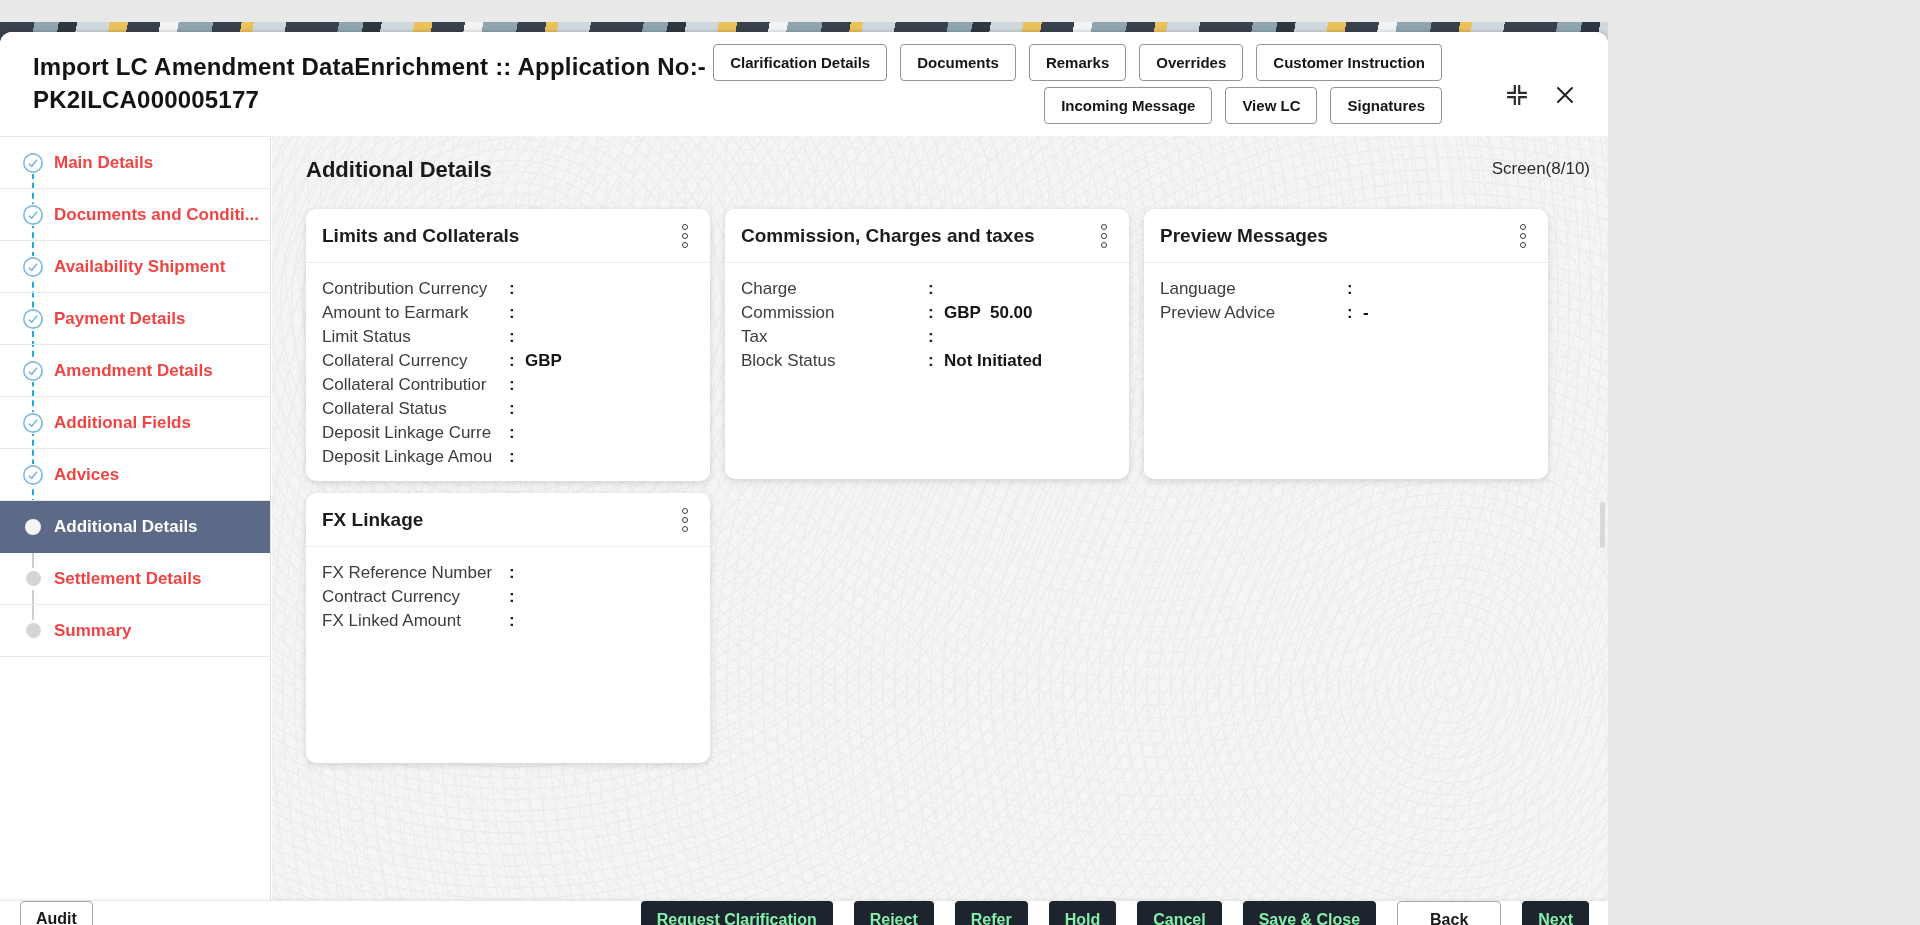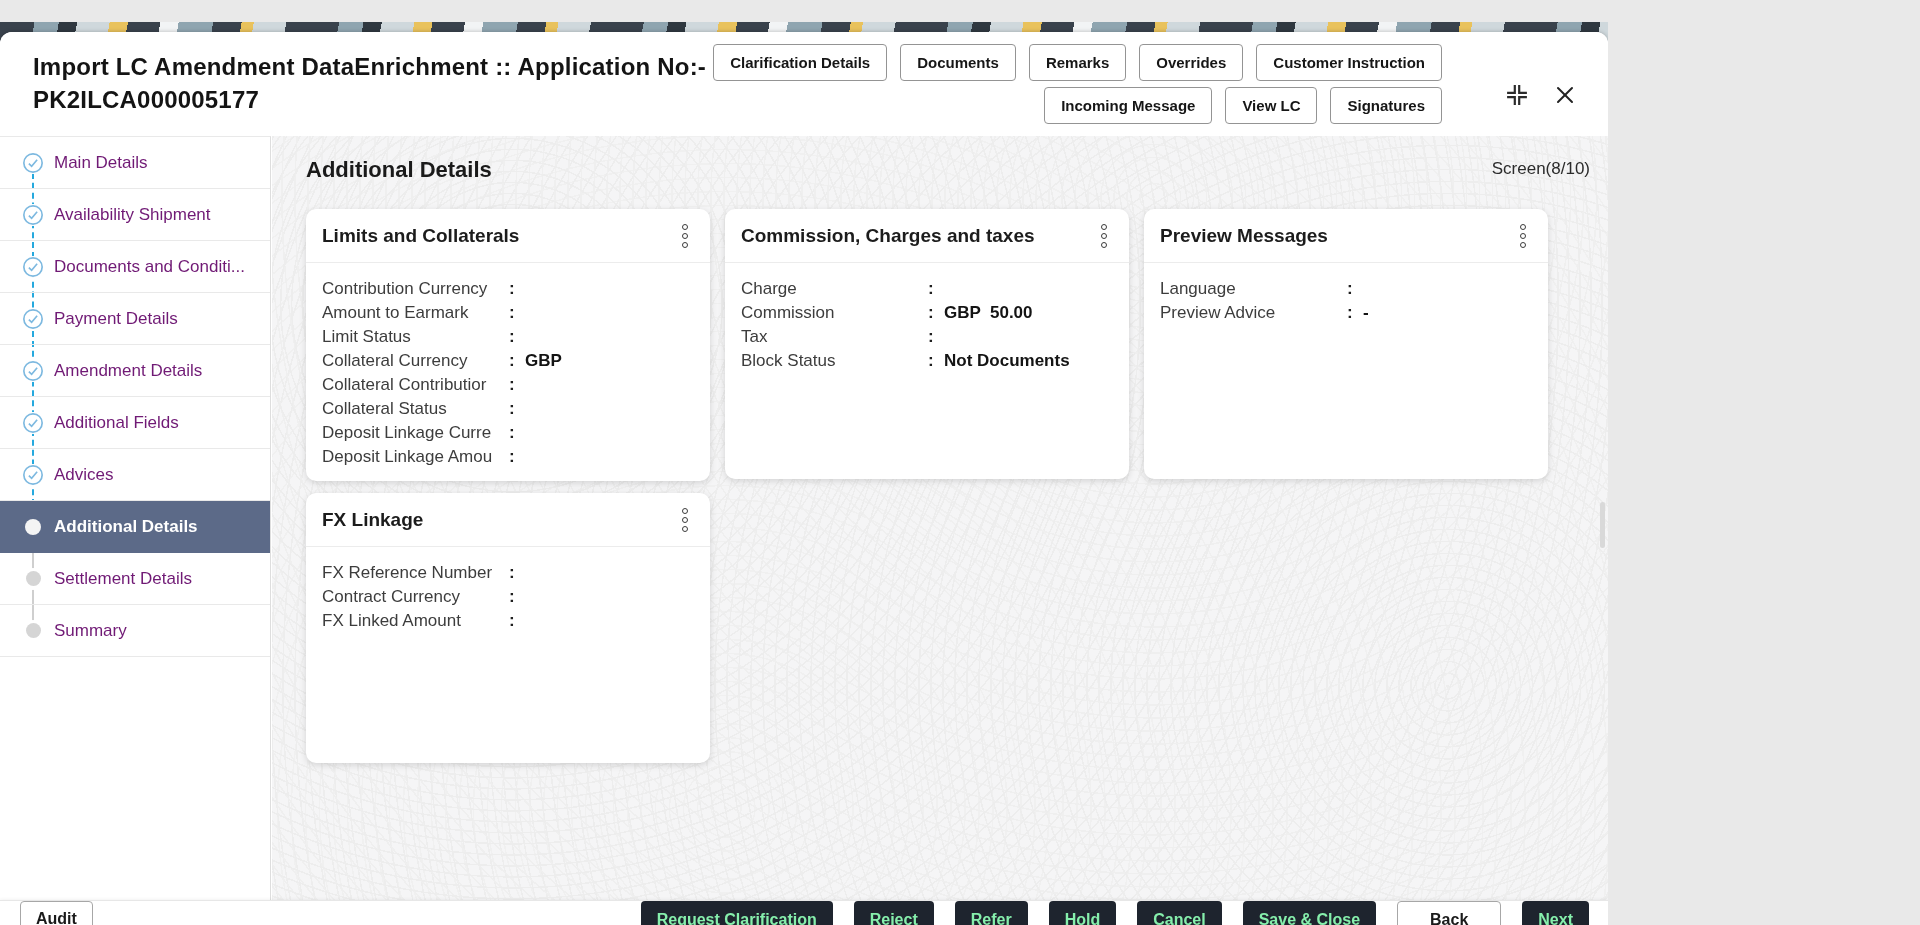--- a/index.html
+++ b/index.html
@@ -38,21 +38,21 @@
     position:absolute; top:104px; left:0; bottom:47px; width:271px;
     background:#fff; border-right:1px solid #dedede; border-top:1px solid #e9e9e9;
   }
   .nav { position:relative; list-style:none; }
   .connector { position:absolute; left:32px; width:0; z-index:0; }
   .connector.blue { top:26px; height:352px; border-left:2px dashed #25a9de; }
   .connector.gray { top:378px; height:116px; border-left:2px solid #cfcfcf; }
   .nav-item {
     position:relative; z-index:1; height:52px; display:flex; align-items:center;
     padding-left:22px; gap:10px; border-bottom:1px solid #e9e9e9; cursor:pointer;
-    font-size:17px; color:#701a75; font-weight:400; white-space:nowrap; overflow:hidden;
+    font-size:17px; color:#ef4444; font-weight:700; white-space:nowrap; overflow:hidden;
   }
   .nav-item.active { background:#5c6a88; color:#fff; font-weight:600; border-bottom-color:#5c6a88; }
   .stepicon { width:22px; height:22px; flex:0 0 22px; display:flex; align-items:center; justify-content:center; border-radius:50%; }
   .stepicon.mask { background:#fff; }
   .dot-active { width:16px; height:16px; border-radius:50%; background:#f4f4f4; }
   .dot-pending { width:15px; height:15px; border-radius:50%; background:#d5d5d5; }
   
   .content {
     position:absolute; top:104px; left:272px; right:0; bottom:47px;
     padding:21px 18px 0 34px;
@@ -167,30 +167,30 @@
           </span>
           <span>Main Details</span>
         </li>
         <li class="nav-item">
           <span class="stepicon mask">
             <svg width="22" height="22" viewBox="0 0 24 24" fill="none" stroke="#7db9e0" stroke-width="1.8">
                 <circle cx="12" cy="12" r="10"></circle>
                 <path d="M7.5 12.6l3 3 6-7.2"></path>
               </svg>
           </span>
+          <span>Documents and Conditi...</span>
+        </li>
+        <li class="nav-item">
+          <span class="stepicon mask">
+            <svg width="22" height="22" viewBox="0 0 24 24" fill="none" stroke="#7db9e0" stroke-width="1.8">
+                <circle cx="12" cy="12" r="10"></circle>
+                <path d="M7.5 12.6l3 3 6-7.2"></path>
+              </svg>
+          </span>
           <span>Availability Shipment</span>
-        </li>
-        <li class="nav-item">
-          <span class="stepicon mask">
-            <svg width="22" height="22" viewBox="0 0 24 24" fill="none" stroke="#7db9e0" stroke-width="1.8">
-                <circle cx="12" cy="12" r="10"></circle>
-                <path d="M7.5 12.6l3 3 6-7.2"></path>
-              </svg>
-          </span>
-          <span>Documents and Conditi...</span>
         </li>
         <li class="nav-item">
           <span class="stepicon mask">
             <svg width="22" height="22" viewBox="0 0 24 24" fill="none" stroke="#7db9e0" stroke-width="1.8">
                 <circle cx="12" cy="12" r="10"></circle>
                 <path d="M7.5 12.6l3 3 6-7.2"></path>
               </svg>
           </span>
           <span>Payment Details</span>
         </li>
@@ -324,21 +324,21 @@
                 <span class="val">GBP  50.00</span>
               </div>
             <div class="frow">
                 <span class="lbl">Tax</span>
                 <span class="colon">:</span>
                 <span class="val"></span>
               </div>
             <div class="frow">
                 <span class="lbl">Block Status</span>
                 <span class="colon">:</span>
-                <span class="val">Not Documents</span>
+                <span class="val">Not Initiated</span>
               </div>
           </div>
         </div>
 
         <div class="card">
           <div class="card-h">
             <span class="card-title">Preview Messages</span>
             <button class="kebab">
                 <i></i>
                 <i></i>

